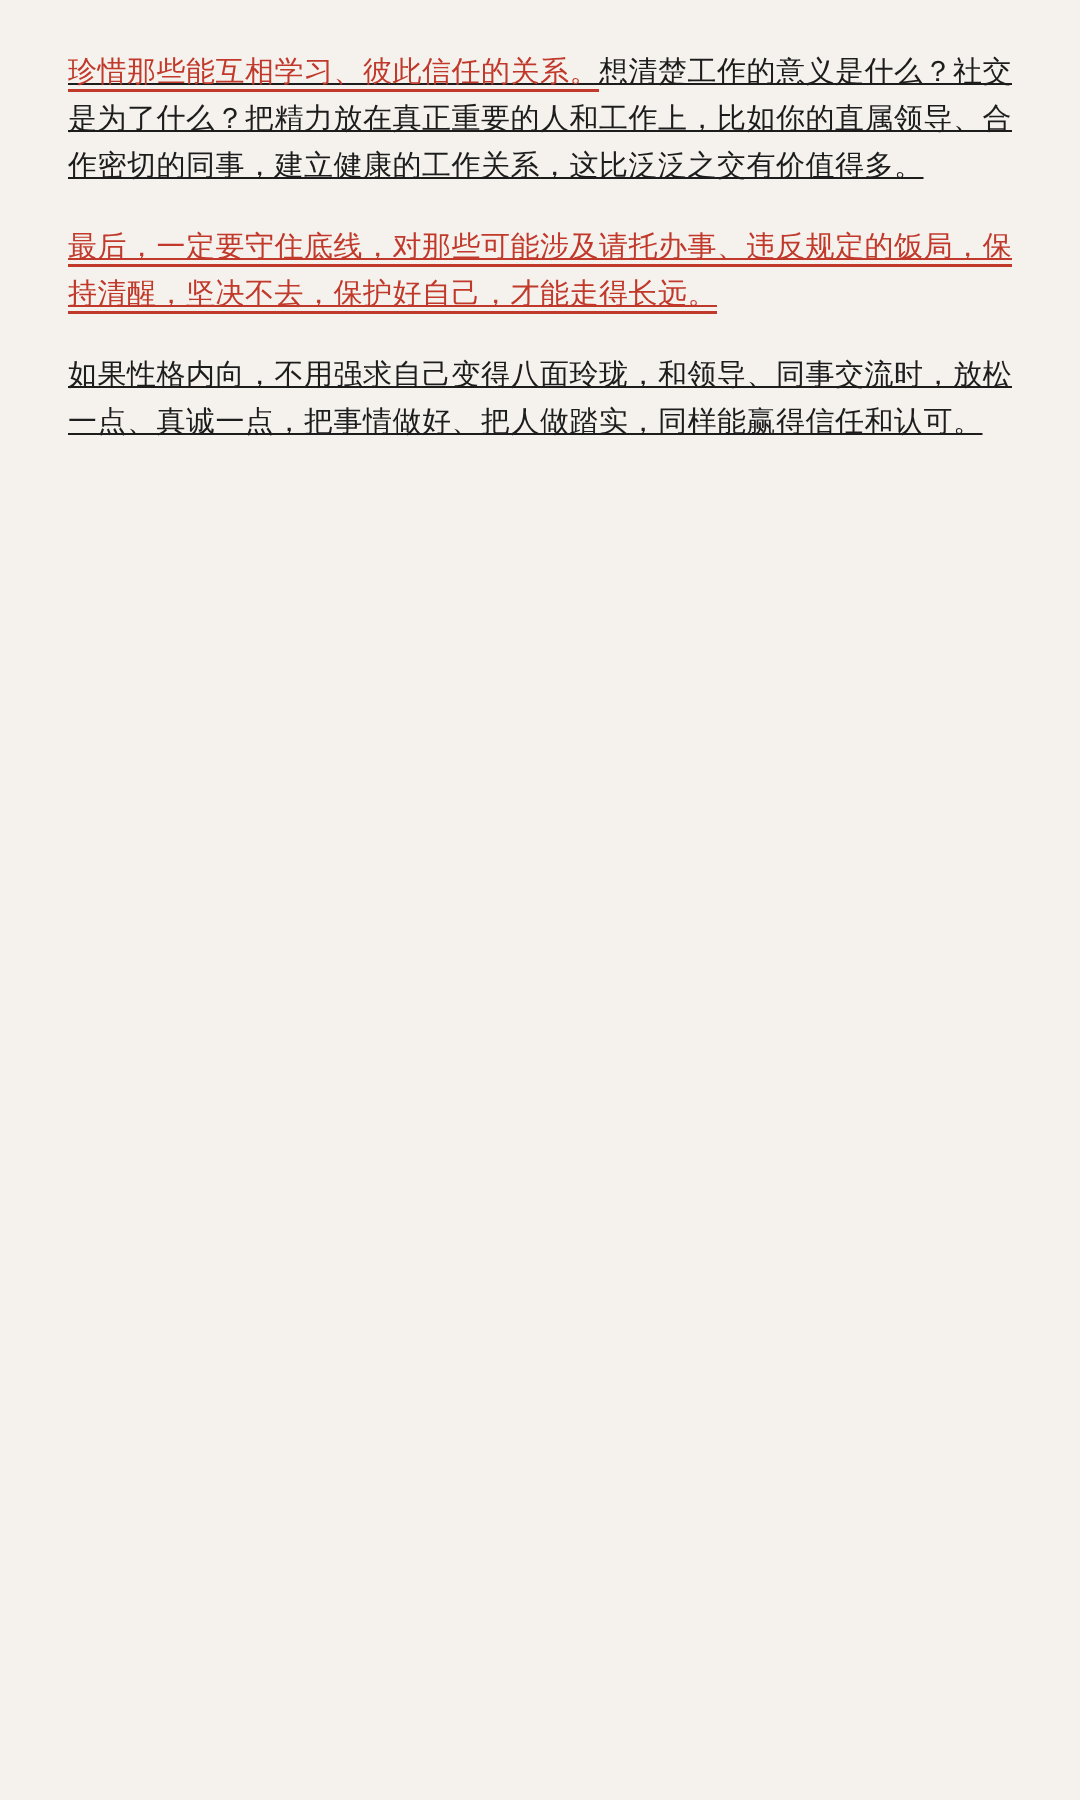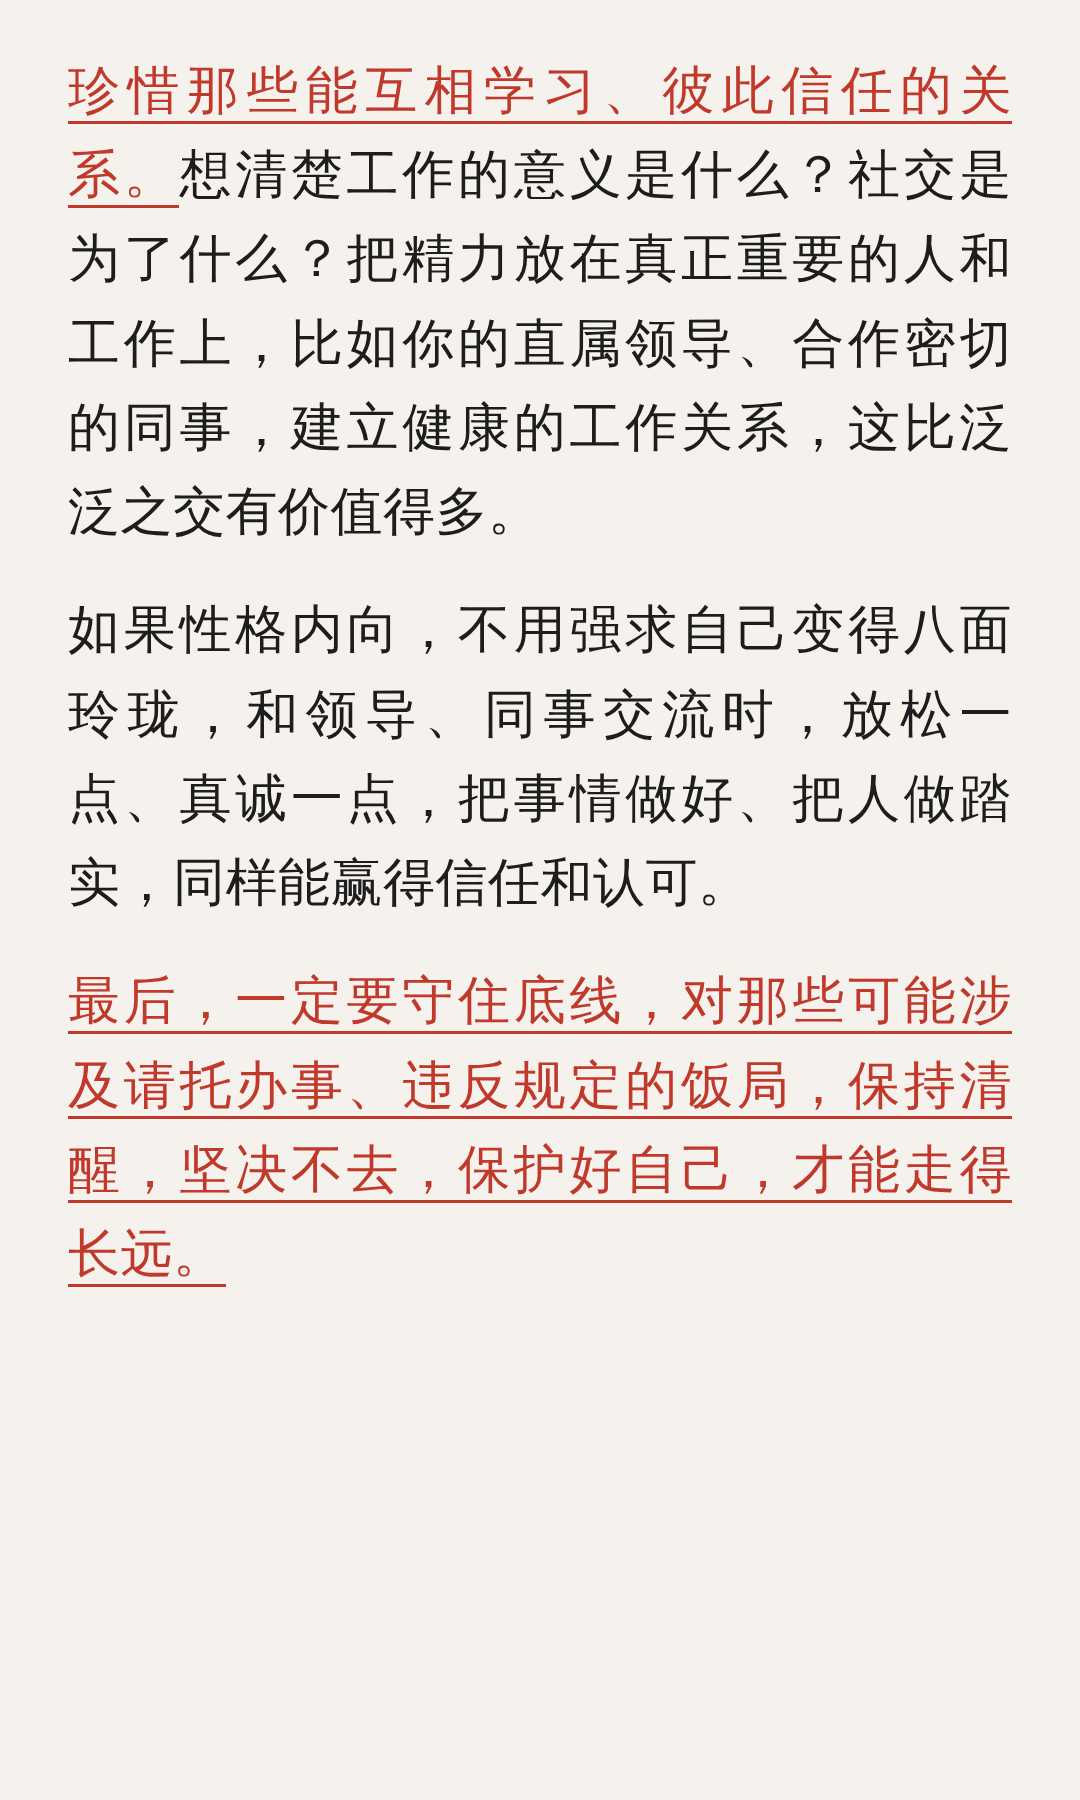--- a/index.html
+++ b/index.html
@@ -18,27 +18,28 @@
     width: 1080px;
     height: 1800px;
     background: #f5f2ee;
     box-sizing: border-box;
     padding: 48px 68px 0 68px;
   }
   .article {
     width: 944px;
   }
   .para {
-    font-size: 52px;
+    font-size: 29px;
     line-height: 1.62;
     letter-spacing: 0.5px;
     color: #1d1d1d;
     margin: 0 0 34px 0;
     text-align: justify;
     text-justify: inter-character;
+    text-decoration: underline;
   }
   .para:last-child {
     margin-bottom: 0;
   }
   .hl {
     color: #c0392b;
     border-bottom: 3px solid #c0392b;
     padding-bottom: 2px;
   }
   .para.all-red {
@@ -50,18 +51,18 @@
 </style>
 </head>
 <body>
 
 <div class="page">
   <div class="article">
 
     <p class="para"><span class="hl">珍惜那些能互相学习、彼此信任的关系。</span><span>想清楚工作的意义是什么？社交是为了什么？把精力放在真正重要的人和工作上，比如你的直属领导、合作密切的同事，建立健康的工作关系，这比泛泛之交有价值得多。</span></p>
 
 
+    <p class="para all-red"><span class="hl">最后，一定要守住底线，对那些可能涉及请托办事、违反规定的饭局，保持清醒，坚决不去，保护好自己，才能走得长远。</span></p>
+
     <p class="para"><span>如果性格内向，不用强求自己变得八面玲珑，和领导、同事交流时，放松一点、真诚一点，把事情做好、把人做踏实，同样能赢得信任和认可。</span></p>
-
-    <p class="para all-red"><span class="hl">最后，一定要守住底线，对那些可能涉及请托办事、违反规定的饭局，保持清醒，坚决不去，保护好自己，才能走得长远。</span></p>
 
   </div>
 </div>
 
 </body></html>

